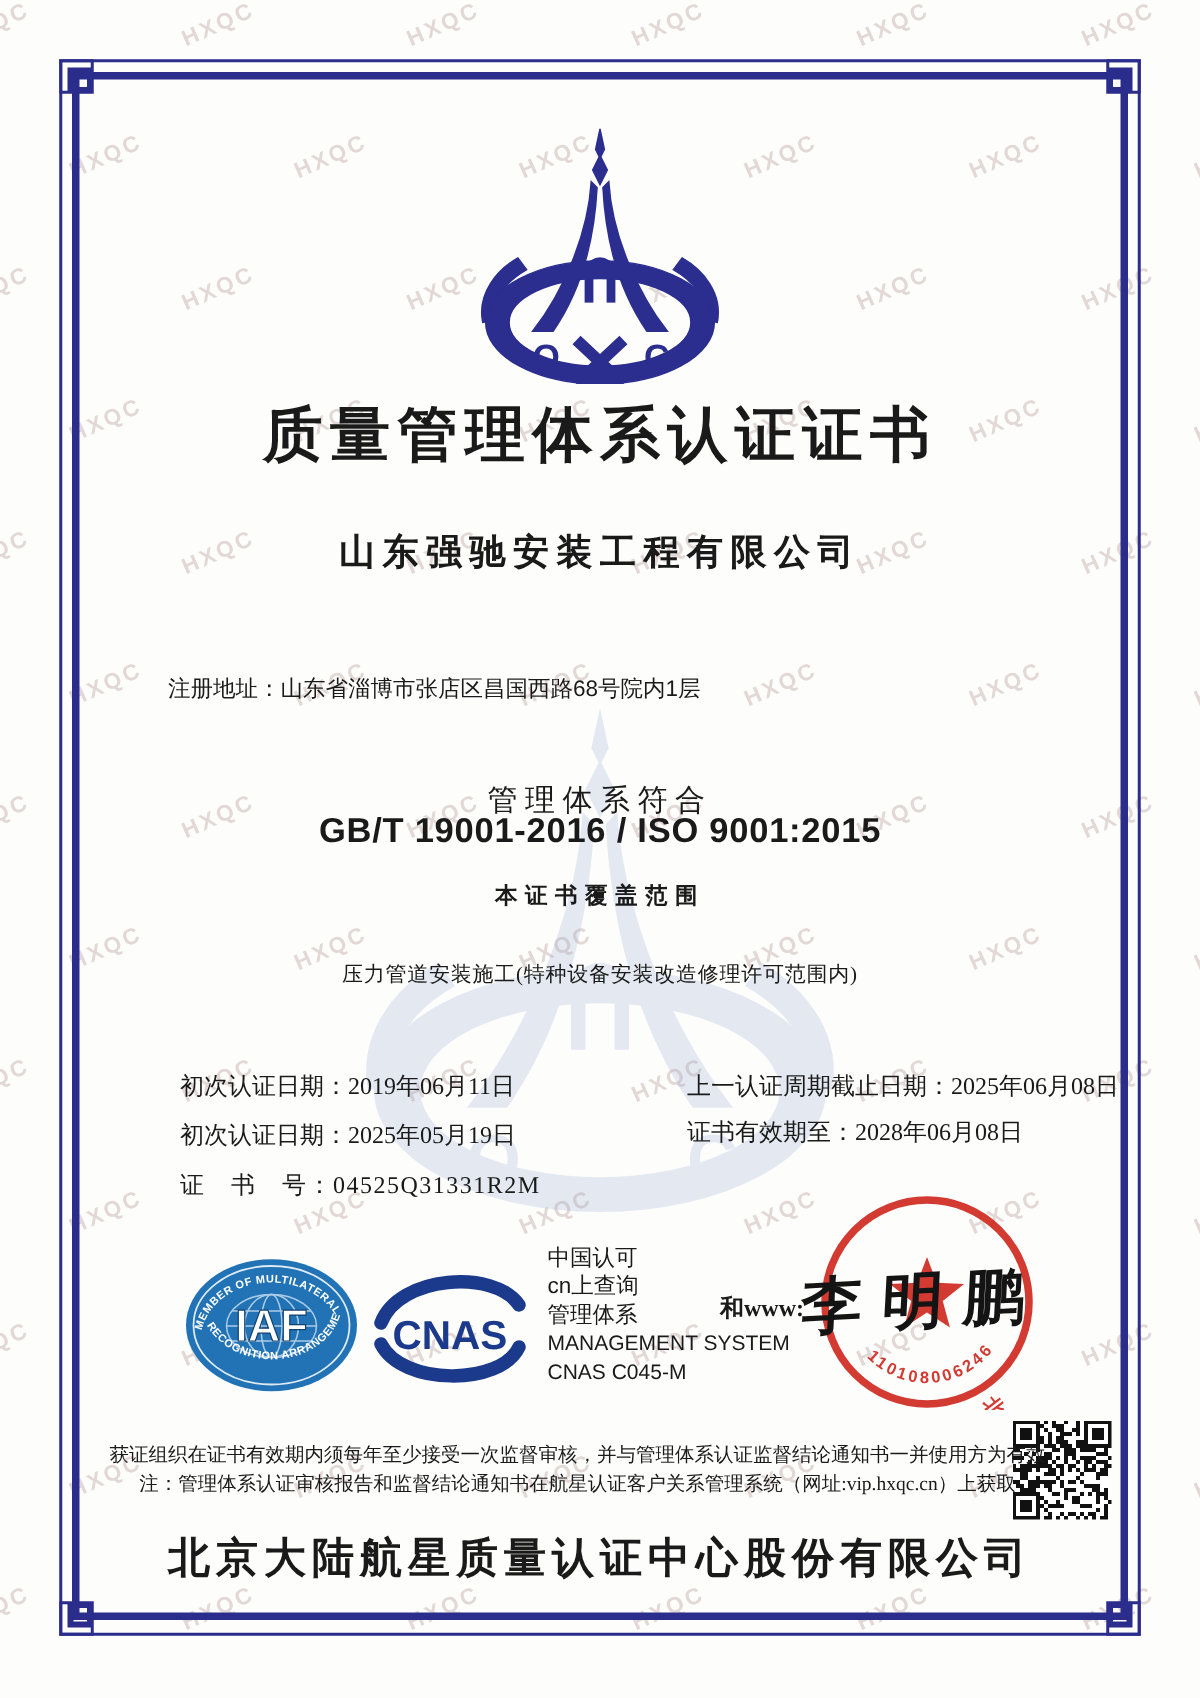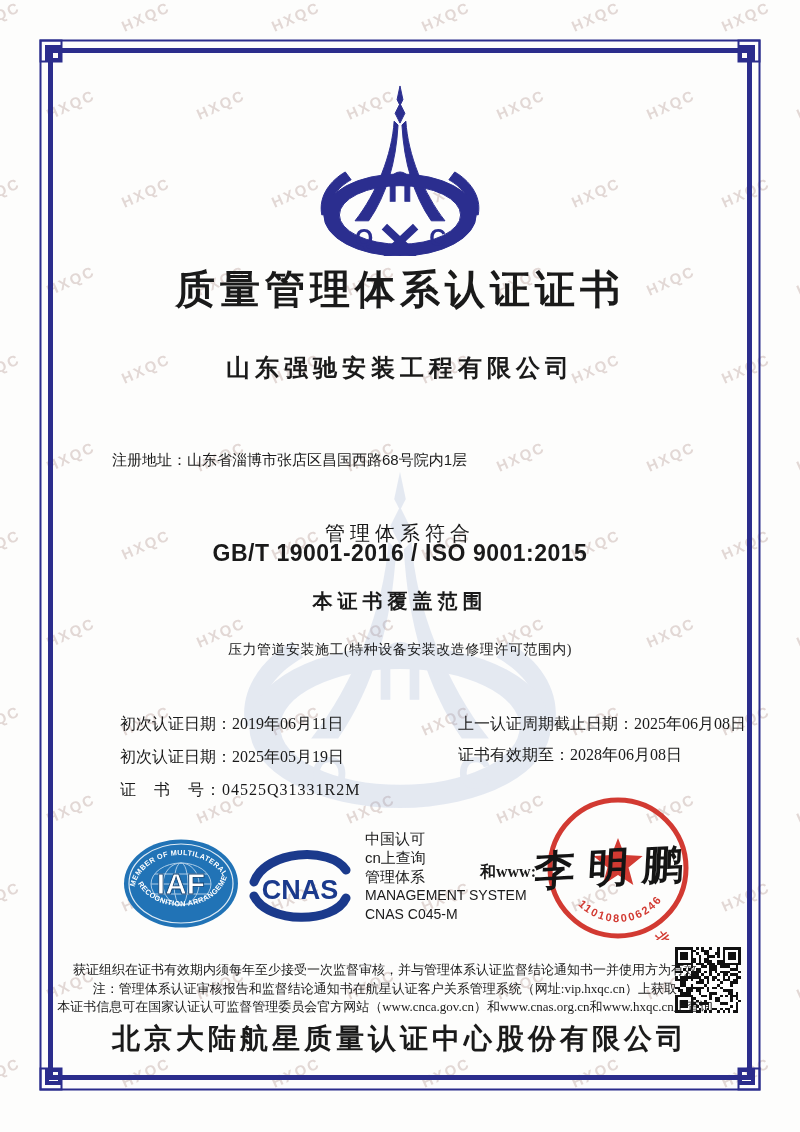--- a/index.html
+++ b/index.html
@@ -14,21 +14,21 @@
   .abs{position:absolute;}
   .ctr{left:0;width:800px;text-align:center;}
   .serif{font-family:"Liberation Serif",serif;}
   .title{top:262px;font-size:40px;font-weight:bold;letter-spacing:5px;font-family:"Liberation Sans",sans-serif;}
   .certify{top:336px;font-size:17px;letter-spacing:4px;}
   .company{top:352px;font-size:24px;font-weight:bold;letter-spacing:5px;}
   .credit{top:424px;font-size:15px;font-weight:bold;}
   .addr{left:112px;top:448px;font-size:15px;line-height:24px;text-align:left;}
   .conform{top:520px;font-size:20px;letter-spacing:5px;}
   .standard{top:540px;font-size:23px;font-weight:bold;letter-spacing:.5px;}
-  .scopelbl{top:588px;font-size:20px;font-weight:bold;letter-spacing:5px;}
+  .scopelbl{top:588px;font-size:15px;font-weight:bold;letter-spacing:5px;}
   .scope{top:641px;font-size:14px;letter-spacing:.5px;}
   .dates{font-size:16px;}
   .dates .row{position:absolute;white-space:nowrap;}
   .cnas-lines{left:365px;top:829px;font-size:15px;line-height:19px;text-align:left;}
   .cnas-lines .en{font-size:14px;letter-spacing:0;}
   .legal{left:480px;top:862px;font-size:16px;font-weight:bold;white-space:nowrap;}
   .signature{left:534px;top:840px;font-size:41px;font-weight:bold;letter-spacing:13px;
              color:#141414;transform:rotate(-3deg) skewX(-6deg);white-space:nowrap;
              font-family:"DejaVu Serif","Liberation Serif",serif;}
   .seal{left:546px;top:796px;width:144px;height:144px;}
@@ -487,19 +487,18 @@
           <rect x="42.24" y="63.36" width="2.64" height="2.64" fill="#111"></rect>
           <rect x="47.52" y="63.36" width="2.64" height="2.64" fill="#111"></rect>
           <rect x="52.800000000000004" y="63.36" width="2.64" height="2.64" fill="#111"></rect>
           <rect x="58.080000000000005" y="63.36" width="2.64" height="2.64" fill="#111"></rect>
           <rect x="60.720000000000006" y="63.36" width="2.64" height="2.64" fill="#111"></rect>
         </svg></div>
 
     <div class="abs footnotes serif">
       <div>获证组织在证书有效期内须每年至少接受一次监督审核，并与管理体系认证监督结论通知书一并使用方为有效</div>
       <div>注：管理体系认证审核报告和监督结论通知书在航星认证客户关系管理系统（网址:vip.hxqc.cn）上获取</div>
-      <div>本证书信息可在国家认证认可监督管理委员会官方网站（www.cnca.gov.cn）和www.cnas.org.cn和www.hxqc.cn上查询</div>
     </div>
 
     <div class="abs ctr issuer">北京大陆航星质量认证中心股份有限公司</div>
 
   </div>
 </div>
 
 </body></html>

